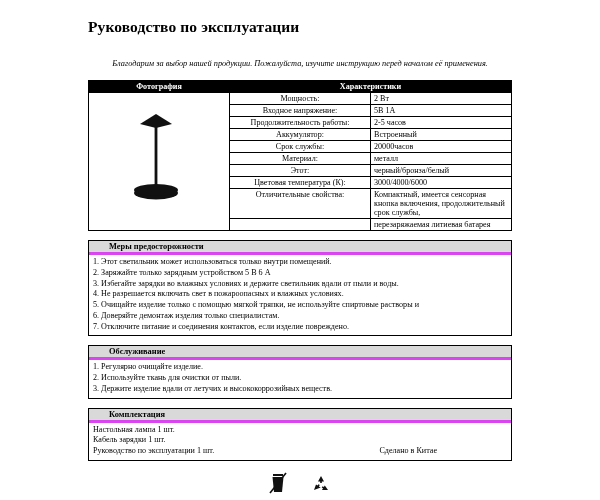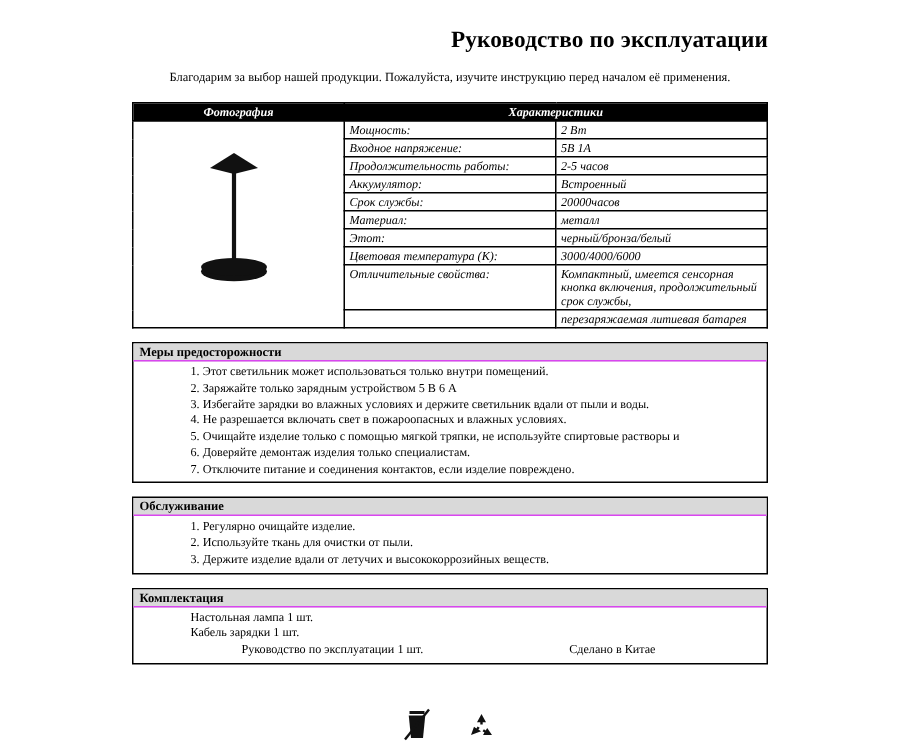--- a/index.html
+++ b/index.html
@@ -15,55 +15,55 @@
     overflow: hidden;
   }
   .page {
     position: relative;
     width: 600px;
     height: 500px;
     box-sizing: border-box;
     padding: 10px 88px 0 88px;
   }
   .doc-title {
-    text-align: right;
+    text-align: left;
     font-size: 15.5px;
     font-weight: bold;
-    margin: 8px 0 10px 0;
+    margin: 8px 0 22px 0;
     letter-spacing: 0.1px;
   }
   .intro {
     text-align: center;
     font-size: 8.3px;
     line-height: 1.45;
     margin: 0 0 10px 0;
     padding: 0 6px;
+    font-style: italic;
   }
   table.spec {
     width: 100%;
     border-collapse: collapse;
     table-layout: fixed;
-    font-style: italic;
   }
   table.spec td, table.spec th {
     border: 1px solid #000;
     font-size: 8.1px;
     padding: 1px 3px;
     vertical-align: top;
   }
   .hdr {
     background: #000;
     color: #fff;
     font-weight: bold;
     text-align: center;
     font-size: 8.4px;
     padding: 2px 0;
   }
   .label-col {
-    text-align: left;
+    text-align: center;
     width: 118px;
     white-space: nowrap;
   }
   .photo-cell {
     width: 128px;
     text-align: center;
     vertical-align: middle;
     padding: 0;
   }
   .lamp {
@@ -72,32 +72,31 @@
     display: flex;
     align-items: center;
     justify-content: center;
   }
   .sect {
     margin-top: 9px;
     border: 1px solid #000;
   }
   .sect-hdr {
     background: #d9d9d9;
-    border-bottom: 1px solid #d946ef;
+    border-bottom: 3px solid #d946ef;
     font-weight: bold;
     font-size: 8.4px;
-    padding: 1px 4px;
+    padding: 1px 20px;
   }
   .sect-body {
     padding: 2px 4px 3px 4px;
   }
   .sect-body div {
     font-size: 8.1px;
     line-height: 1.33;
-    margin-left: 34px;
   }
   .komplekt-row {
     display: flex;
     justify-content: space-between;
     align-items: flex-end;
   }
   .made-in {
     font-size: 8.1px;
     padding-right: 70px;
     white-space: nowrap;

